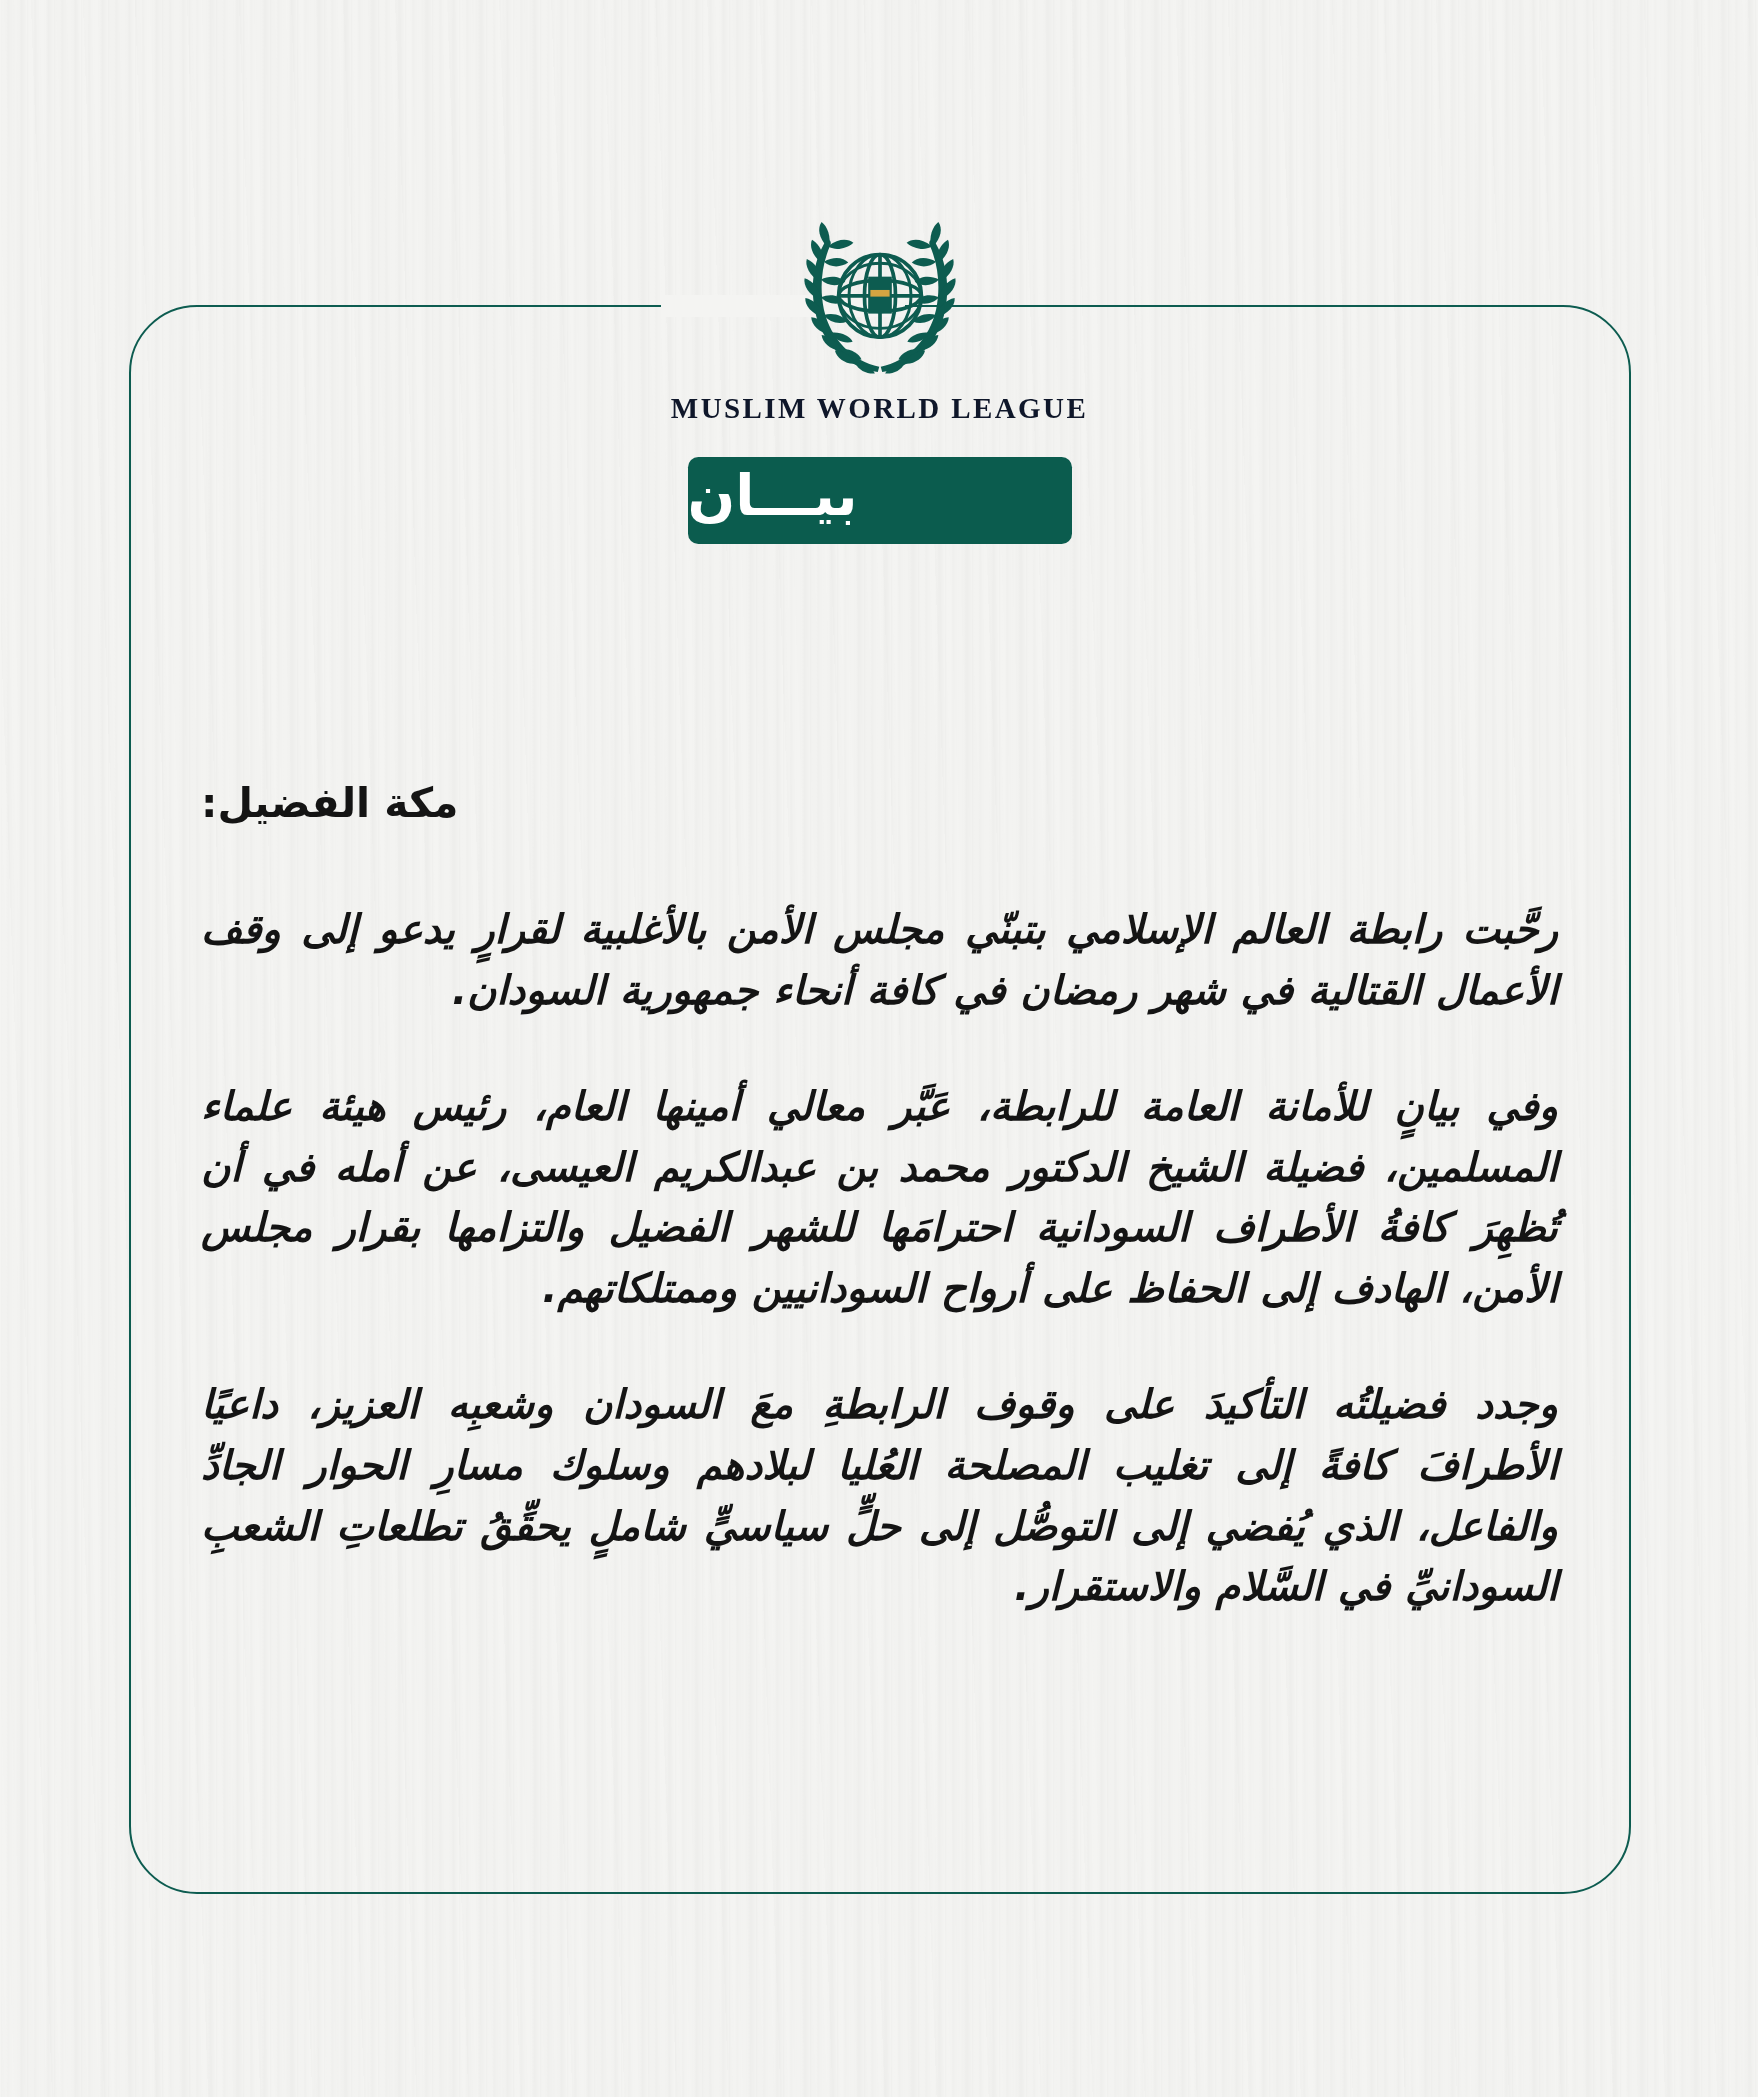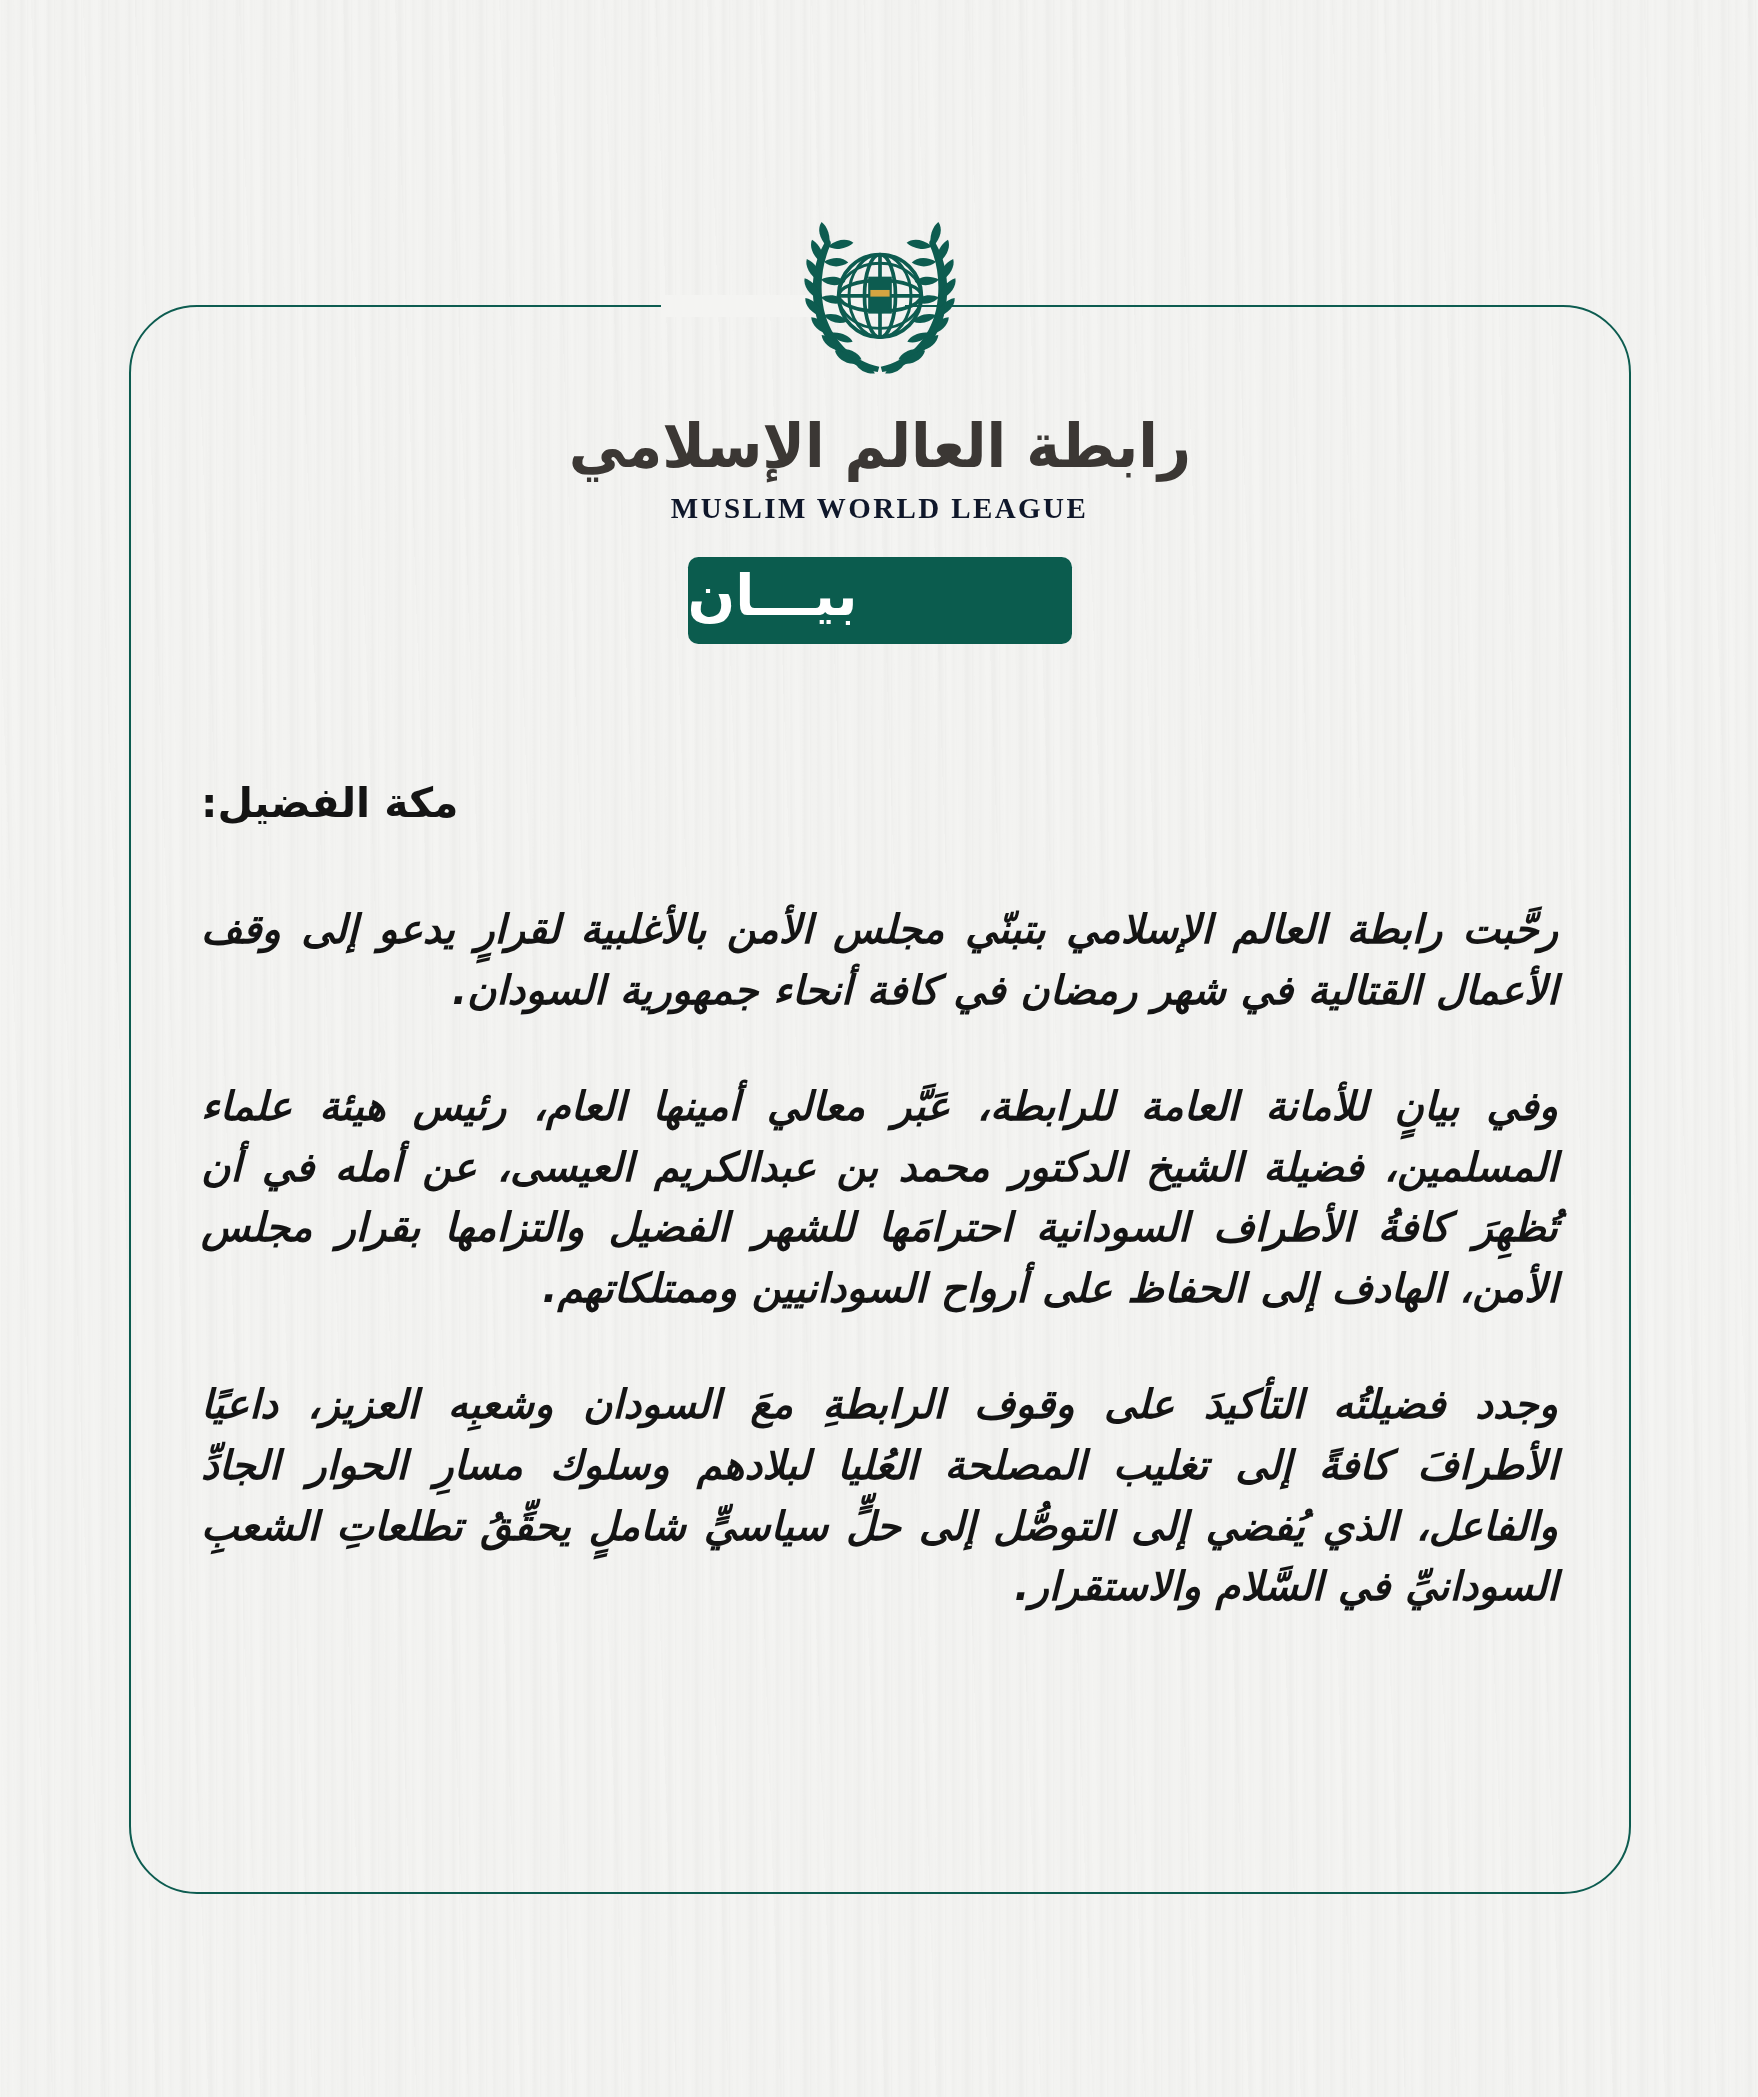--- a/index.html
+++ b/index.html
@@ -222,23 +222,20 @@
         <line x1="115" y1="48" x2="115" y2="160" stroke="#0d5c50" stroke-width="5"></line>
         <line x1="59" y1="104" x2="171" y2="104" stroke="#0d5c50" stroke-width="5"></line>
       </g>
 
       <g>
         <rect x="99" y="78" width="32" height="50" fill="#0d5c50"></rect>
         <rect x="102" y="96" width="26" height="9" fill="#d3a441"></rect>
       </g>
     </svg>
 
-    <div class="wordmark-ar" style="display:flex;align-items:center;justify-content:center;">
-      <span style="font-family:'DejaVu Sans','Liberation Sans',sans-serif;font-size:61px;font-weight:700;color:#3b3734;white-space:nowrap;transform:scaleX(0.94);">رابطة العالم الإسلامي</span>
-    </div>
 
     <div class="wordmark-en">MUSLIM WORLD LEAGUE</div>
 
     <div class="badge">
       <span>بيـــان</span>
     </div>
   </div>
 
   <div class="content">
     <p class="dateline">مكة الفضيل:</p>

